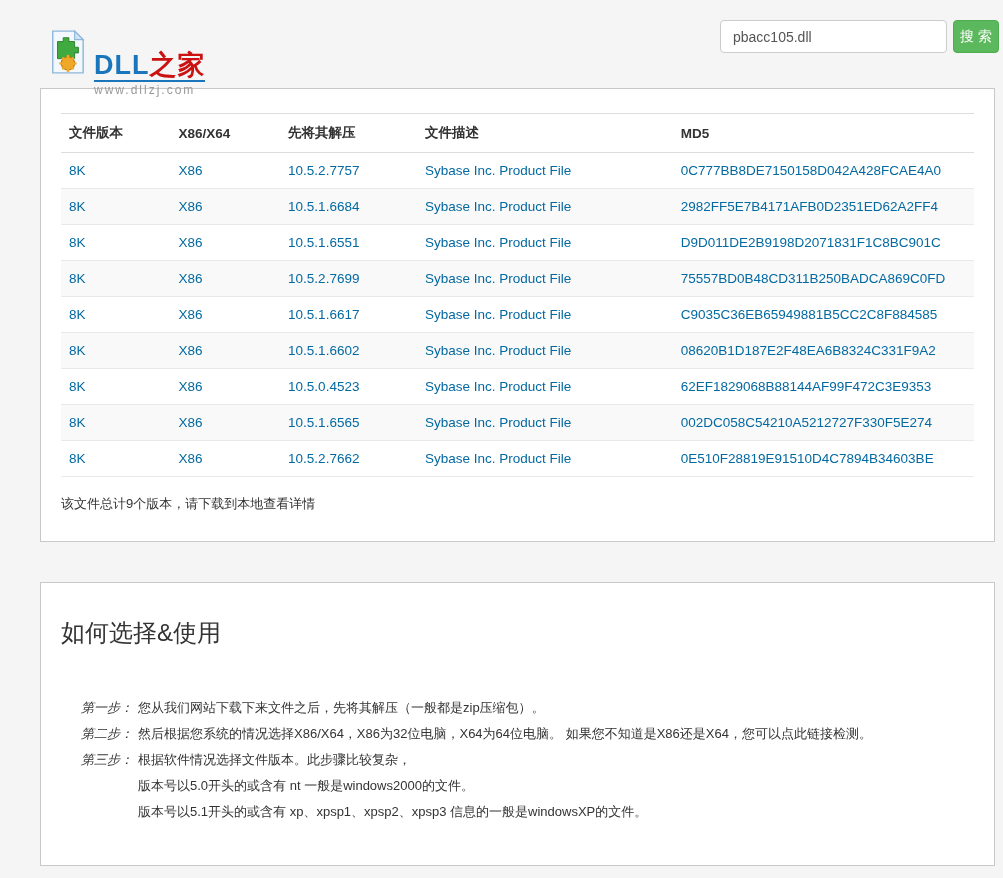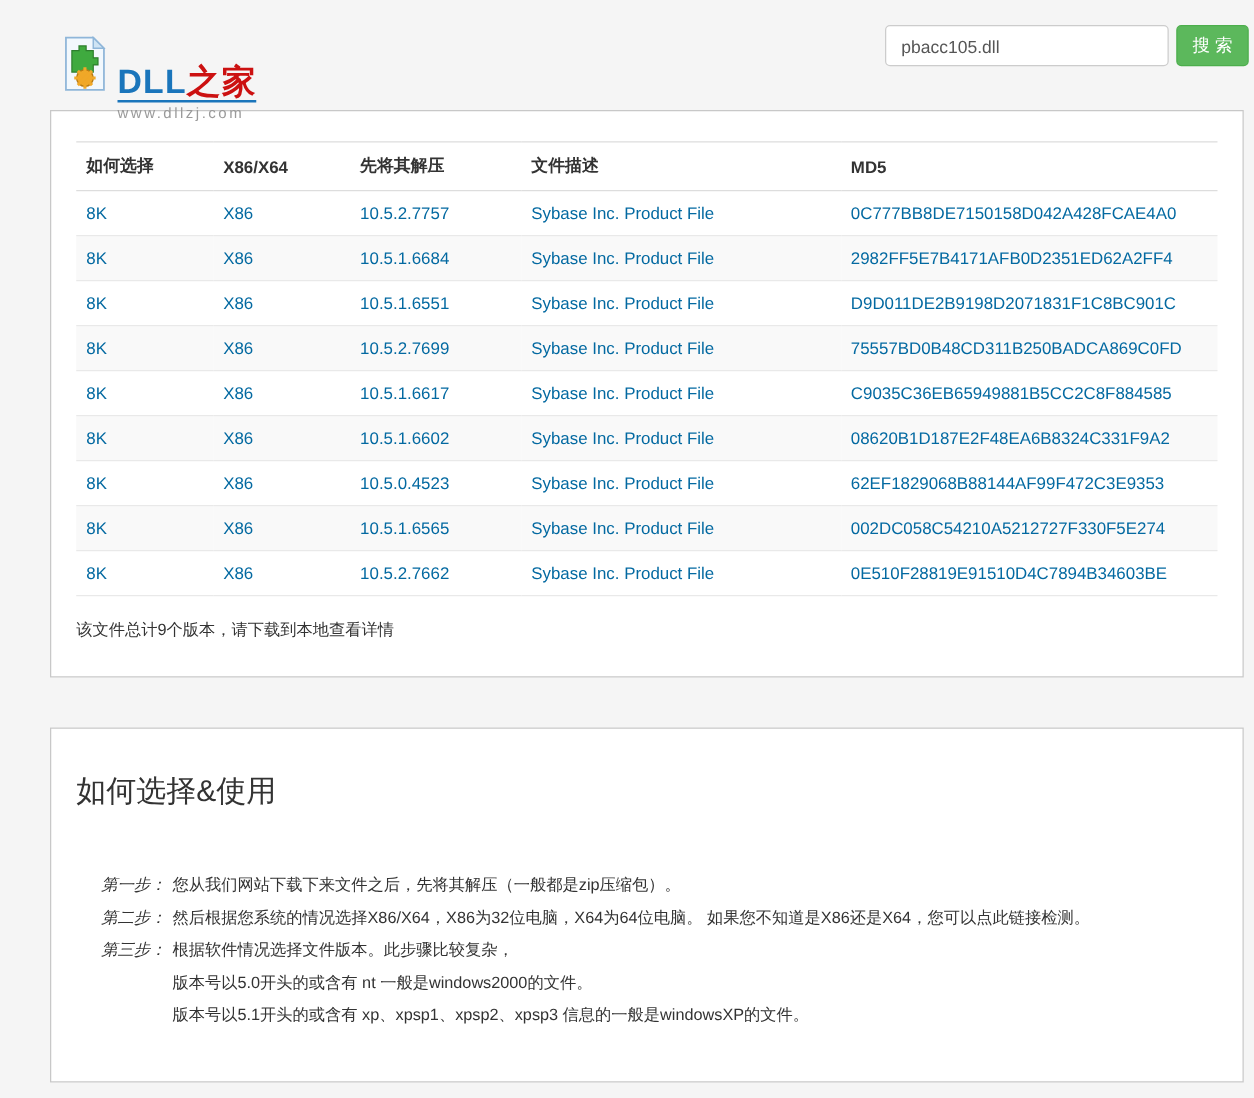--- a/index.html
+++ b/index.html
@@ -34,21 +34,21 @@
   }
   .search-input {
     width:227px; height:33px;
     border:1px solid #ccc; border-radius:4px;
     background:#fff; color:#555;
     font-size:14px; padding:0 12px;
     font-family:"Liberation Sans","DejaVu Sans",sans-serif;
     outline:none;
   }
   .search-button {
-    width:58px; height:33px;
+    width:46px; height:33px;
     background:#5cb85c; border:1px solid #4cae4c; border-radius:4px;
     color:#fff; font-size:14px; cursor:pointer;
     font-family:"Liberation Sans","DejaVu Sans",sans-serif;
   }
 
   
   .card {
     width:955px; margin-left:40px;
     background:#fff; border:1px solid #c8c8c8;
     padding:0 20px;
@@ -130,21 +130,21 @@
   <table class="file-table">
     <colgroup>
       <col class="col-size">
         <col class="col-arch">
         <col class="col-ver">
         <col class="col-desc">
         <col class="col-md5">
     </colgroup>
     <thead>
       <tr>
-        <th>如何选择</th>
+        <th>文件版本</th>
         <th>X86/X64</th>
         <th>先将其解压</th>
         <th>文件描述</th>
         <th>MD5</th>
       </tr>
     </thead>
     <tbody>
         <tr>
     <td>8K</td>
     <td>X86</td>

